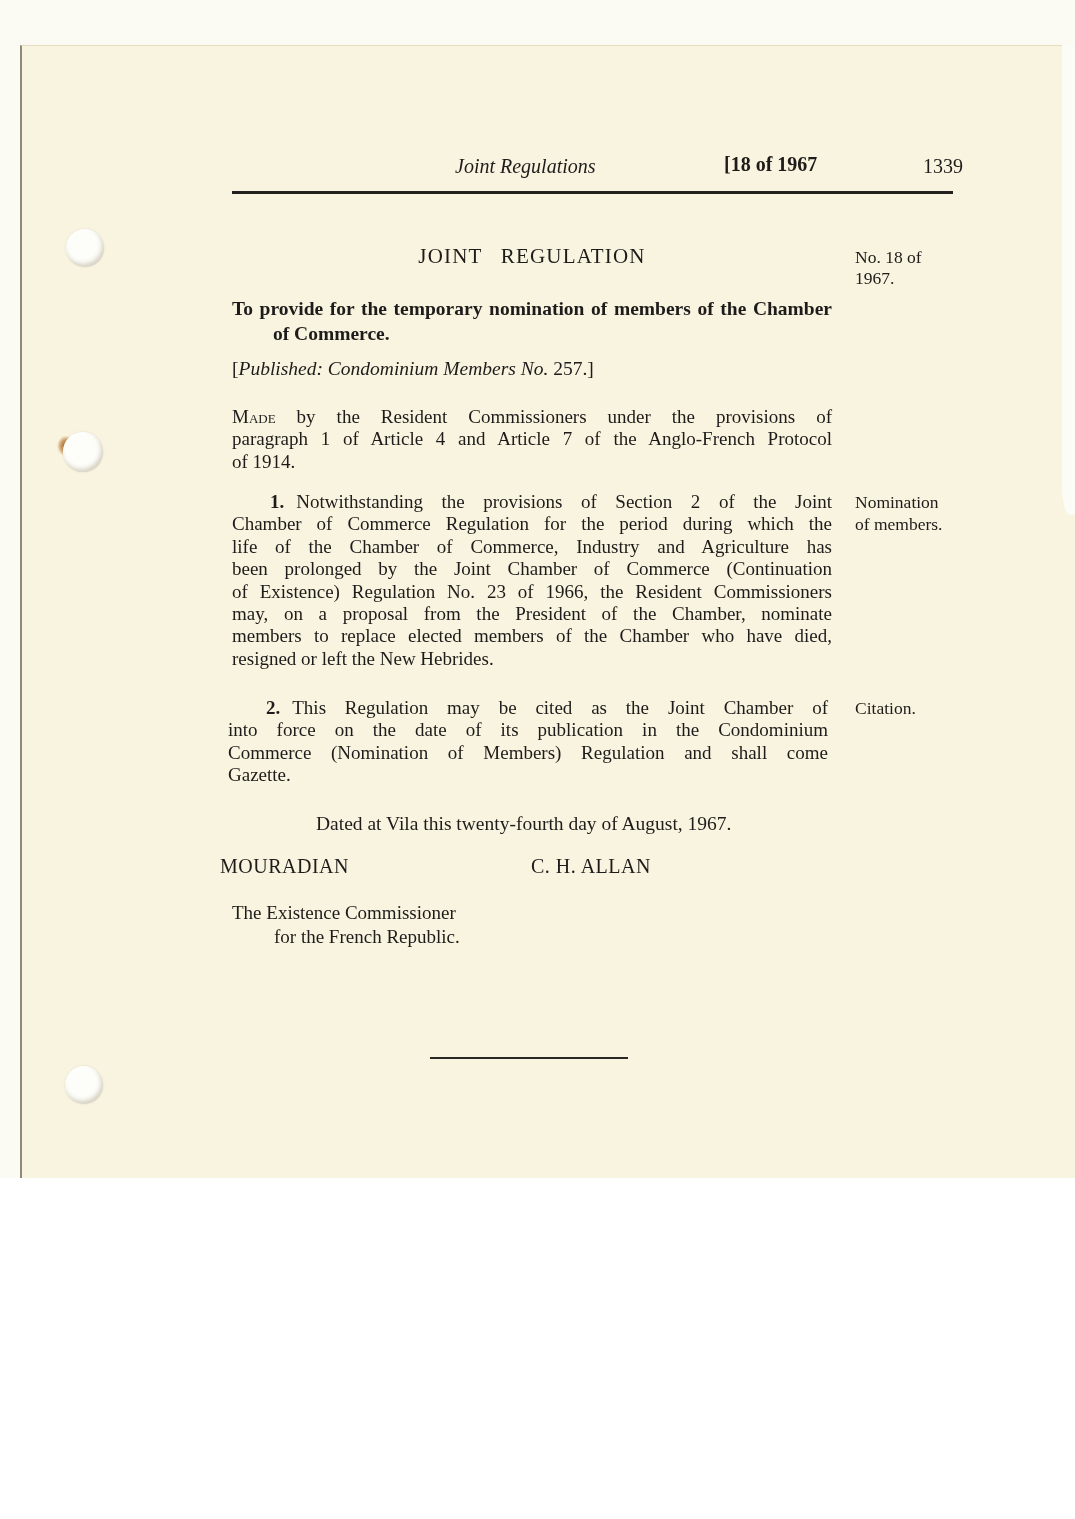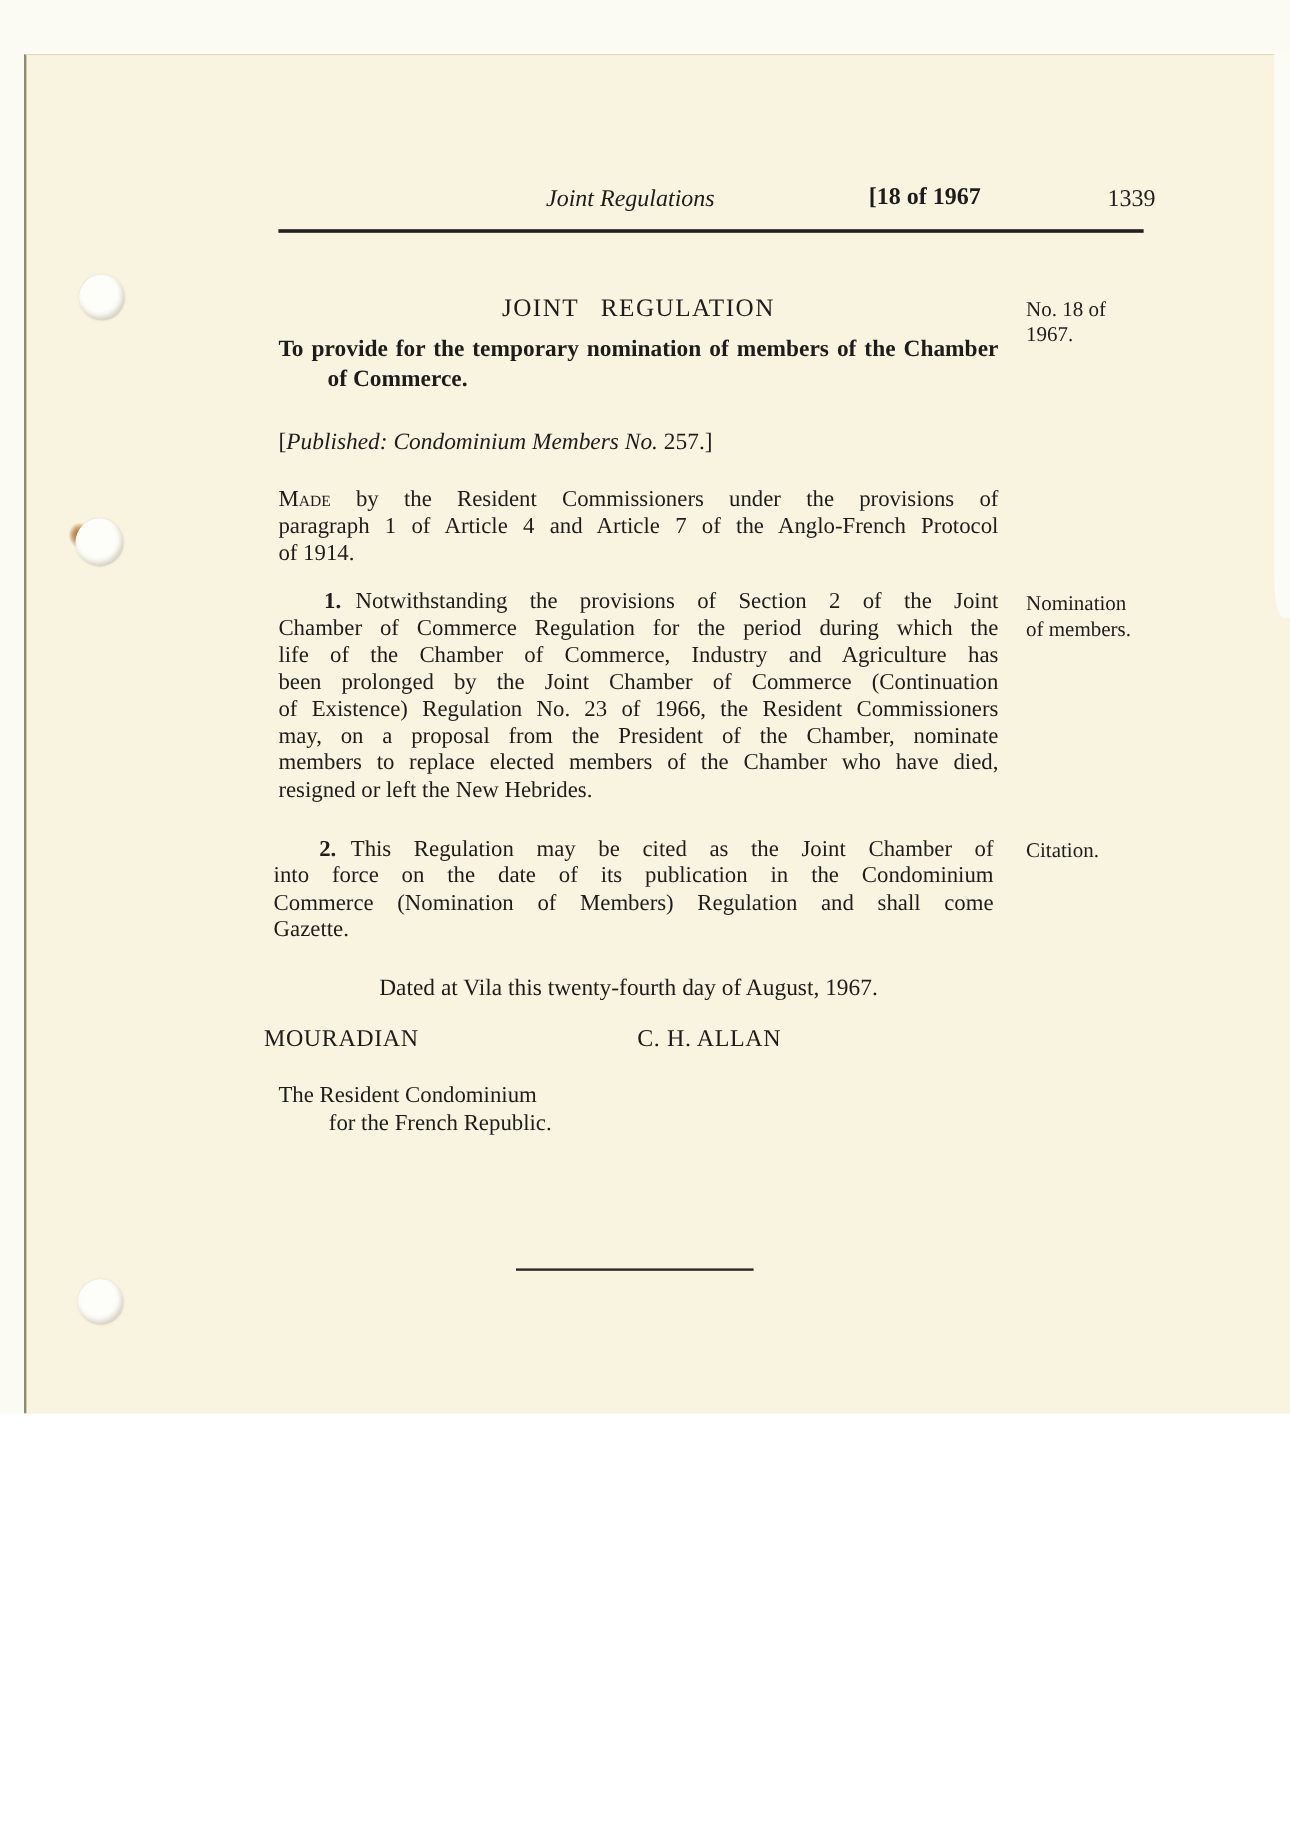--- a/index.html
+++ b/index.html
@@ -57,21 +57,21 @@
 
   .heading {
     left:232px; top:244px; width:600px; text-align:center;
     font-size:21px; letter-spacing:1.2px; word-spacing:12px;
   }
   .side-note {
     left:855px; top:247px; width:115px;
     font-size:17.5px; line-height:21px;
   }
   .long-title {
-    left:232px; top:279px; width:600px;
+    left:232px; top:296px; width:600px;
     font-weight:bold; font-size:19.5px; line-height:25px;
   }
   .published { left:232px; top:358px; font-size:19.5px; }
   .published i { font-style:italic; }
 
   .bodyblock { width:600px; font-size:19px; line-height:22.4px; }
   .preamble { left:232px; top:406px; }
   .sec1 { left:232px; top:491px; }
   .sec2 { left:228px; top:697px;font-family:Liberation Serif, serif; }
   .jline { text-align:justify; text-align-last:justify; }
@@ -177,21 +177,21 @@
   <div class="abs mnote mnote2">
     <div>Citation.</div>
   </div>
 
   <div class="abs dated">Dated at Vila this twenty-fourth day of August, 1967.</div>
 
   <div class="abs sig-name sig-name-fr">MOURADIAN</div>
   <div class="abs sig-name sig-name-uk">C. H. ALLAN</div>
 
   <div class="abs sig-title sig-title-fr">
-    <div>The Resident Condominium</div>
+    <div>The Existence Commissioner</div>
     <div class="ind">for the French Republic.</div>
   </div>
 
   <div class="abs sep-rule"></div>
 
   <div class="abs watermark">Numérisé par ODSAS</div>
 
 </div>
 
 </body></html>

